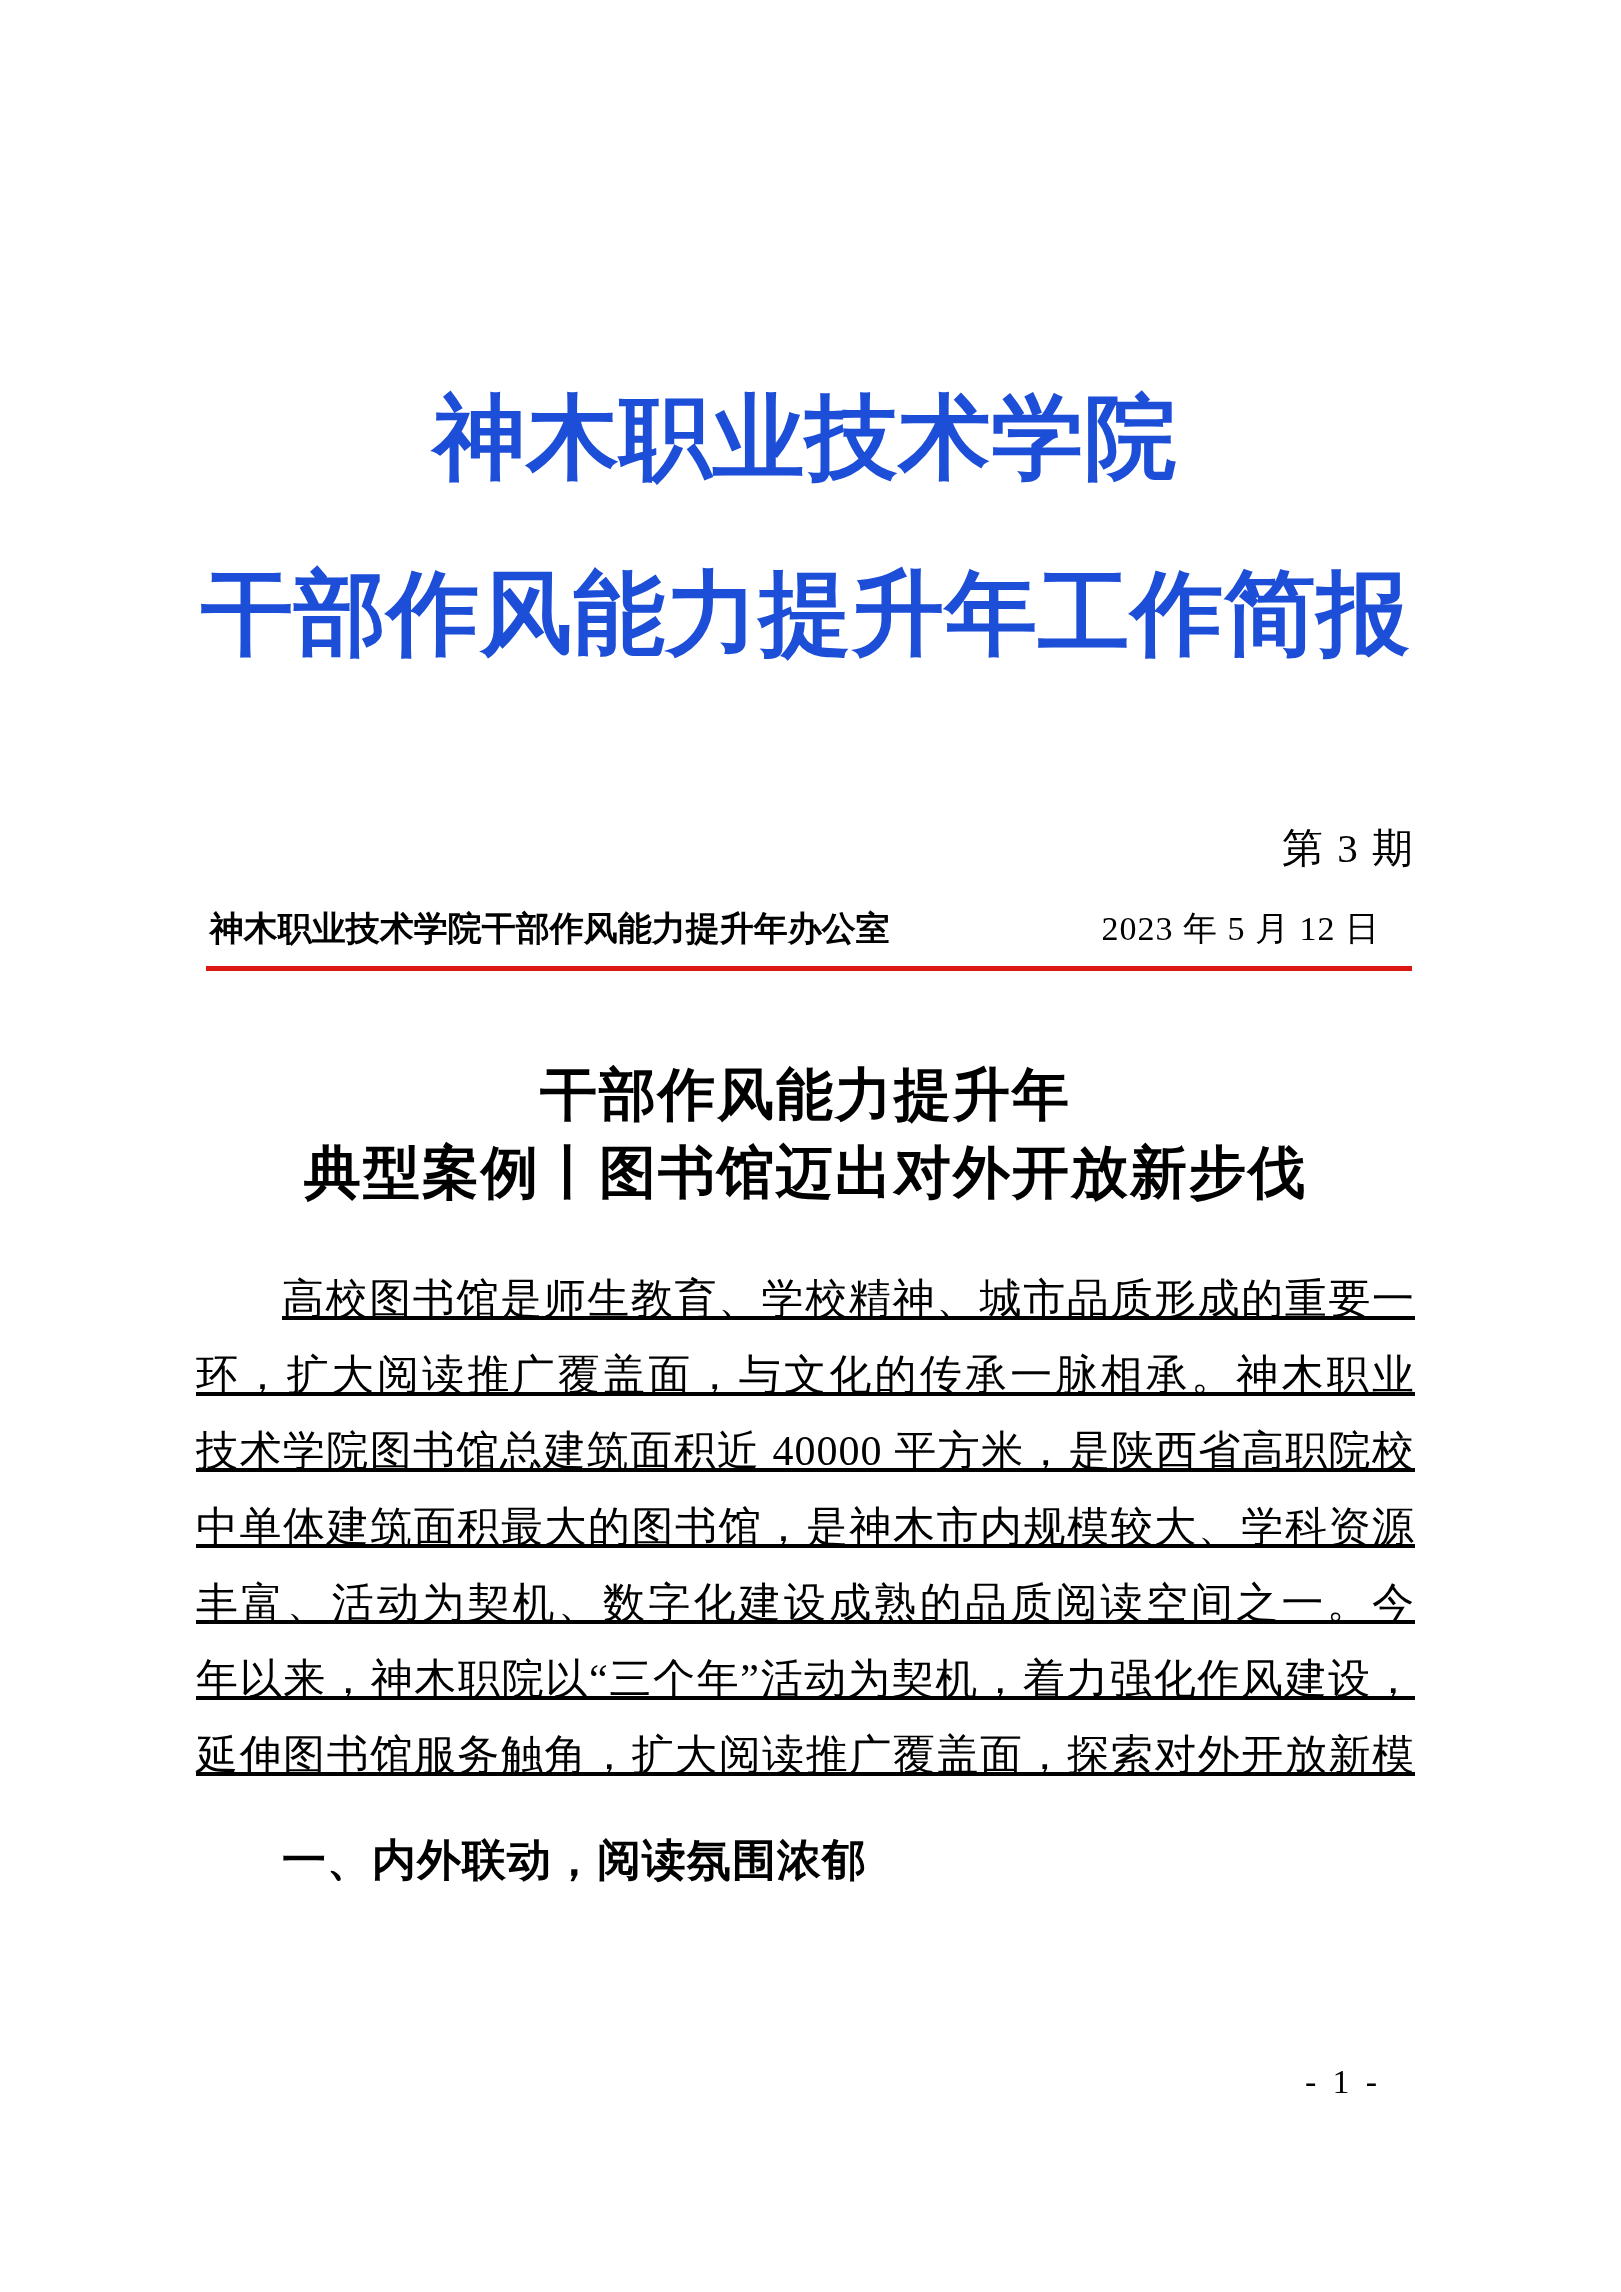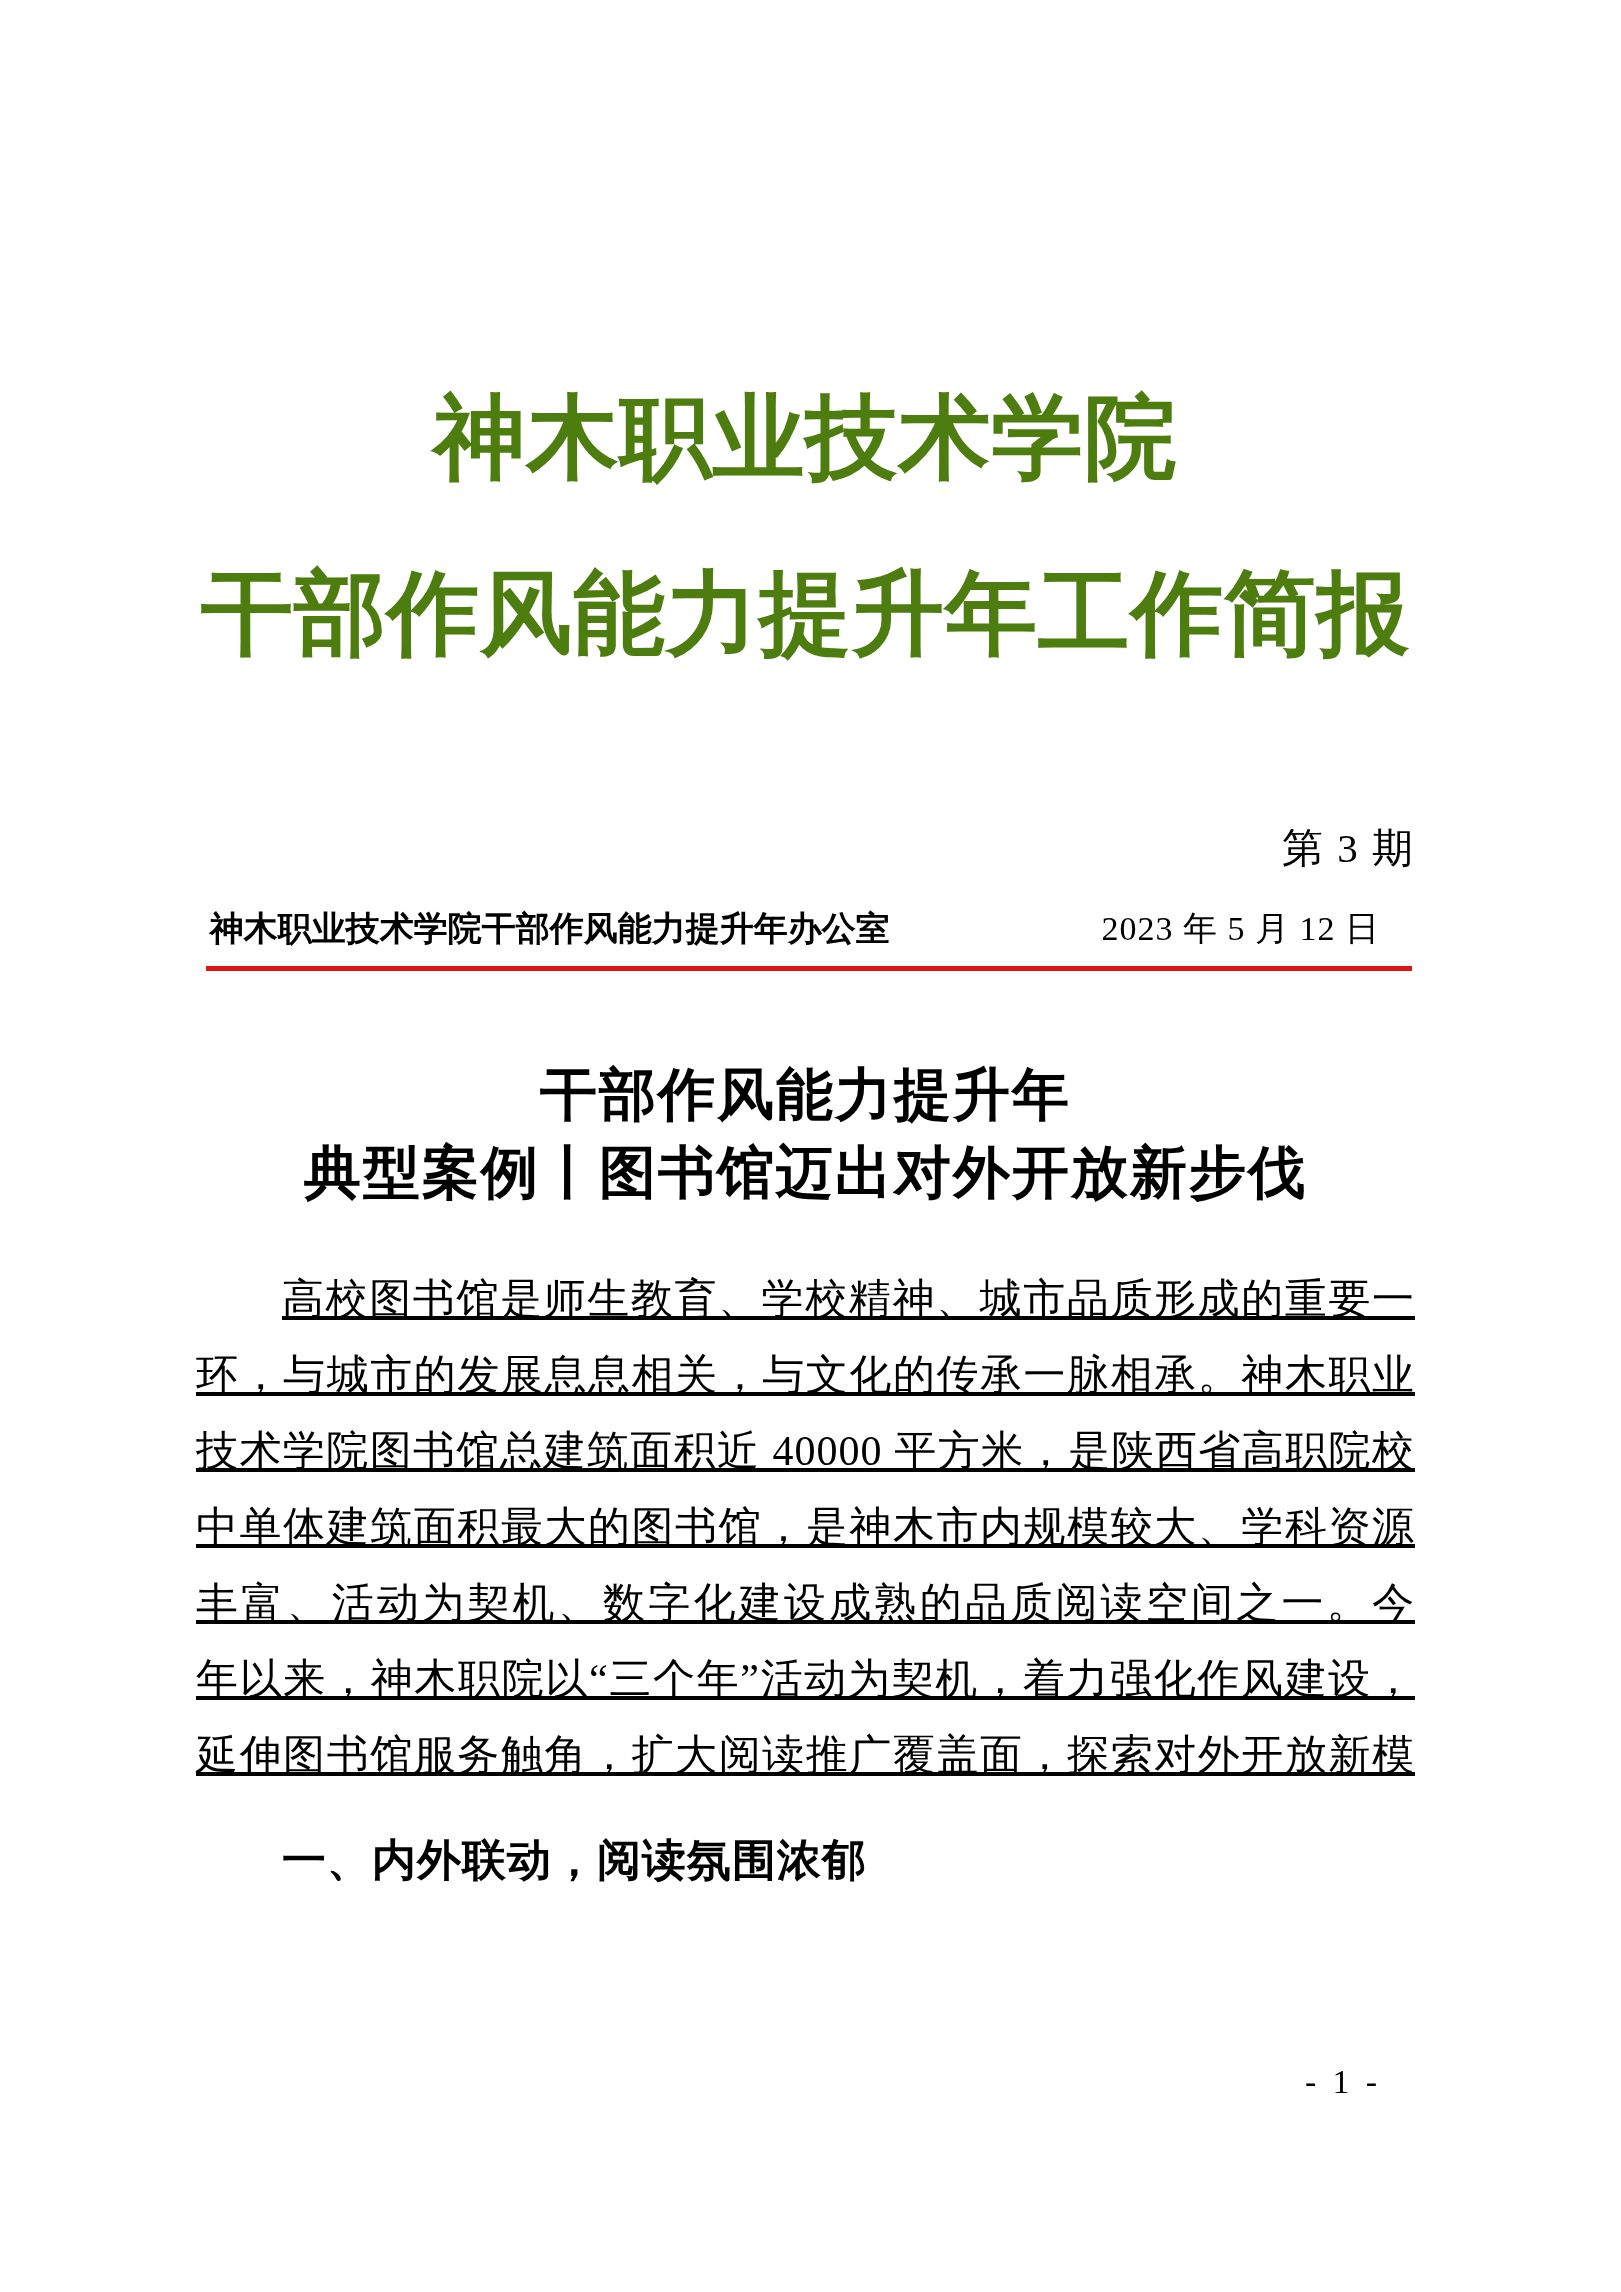--- a/index.html
+++ b/index.html
@@ -22,21 +22,21 @@
   }
   
   .masthead {
     padding-top: 350px;
     text-align: center;
   }
   .masthead .m-line {
     font-size: 92px;
     line-height: 176px;
     font-weight: bold;
-    color: #4d7c0f;
+    color: #1d4ed8;
     letter-spacing: 1px;
     white-space: nowrap;
   }
   
   .issue {
     margin-top: 117px;
     font-size: 41px;
     line-height: 59px;
     text-align: right;
     letter-spacing: 2px;
@@ -136,21 +136,21 @@
 
     <div class="red-rule"></div>
 
     <div class="article-heading">
       <div>干部作风能力提升年</div>
       <div>典型案例丨图书馆迈出对外开放新步伐</div>
     </div>
 
     <div class="body-text">
       <div class="body-line indent">高校图书馆是师生教育、学校精神、城市品质形成的重要一</div>
-      <div class="body-line">环，与城市的发展息息相关，与文化的传承一脉相承。神木职业</div>
+      <div class="body-line">环，扩大阅读推广覆盖面，与文化的传承一脉相承。神木职业</div>
       <div class="body-line">技术学院图书馆总建筑面积近 40000 平方米，是陕西省高职院校</div>
       <div class="body-line">中单体建筑面积最大的图书馆，是神木市内规模较大、学科资源</div>
       <div class="body-line">丰富、活动为契机、数字化建设成熟的品质阅读空间之一。今</div>
       <div class="body-line">年以来，神木职院以“三个年”活动为契机，着力强化作风建设，</div>
       <div class="body-line">延伸图书馆服务触角，扩大阅读推广覆盖面，探索对外开放新模</div>
     </div>
 
     <div class="sub-heading">一、内外联动，阅读氛围浓郁</div>
 
   </div>

